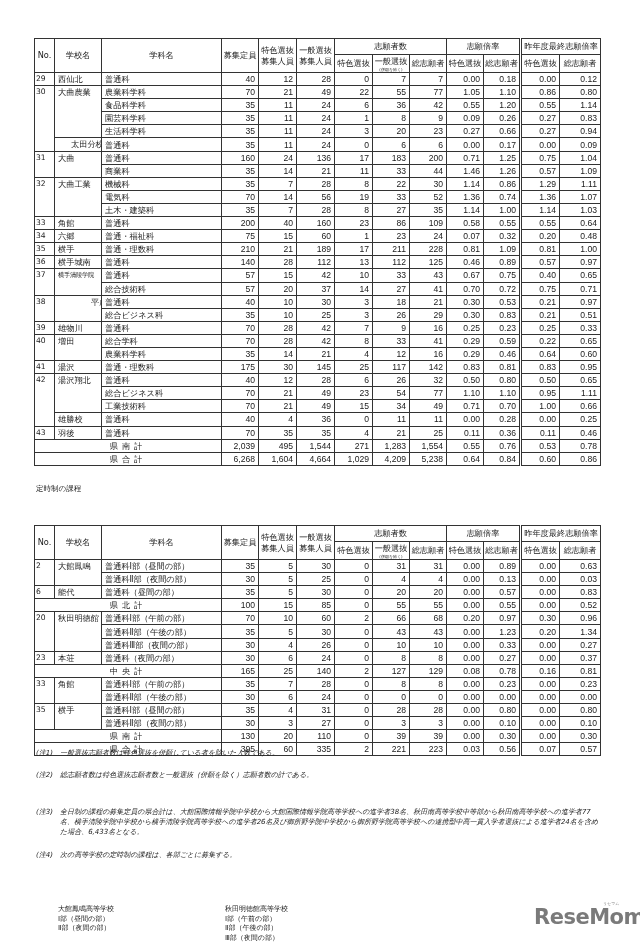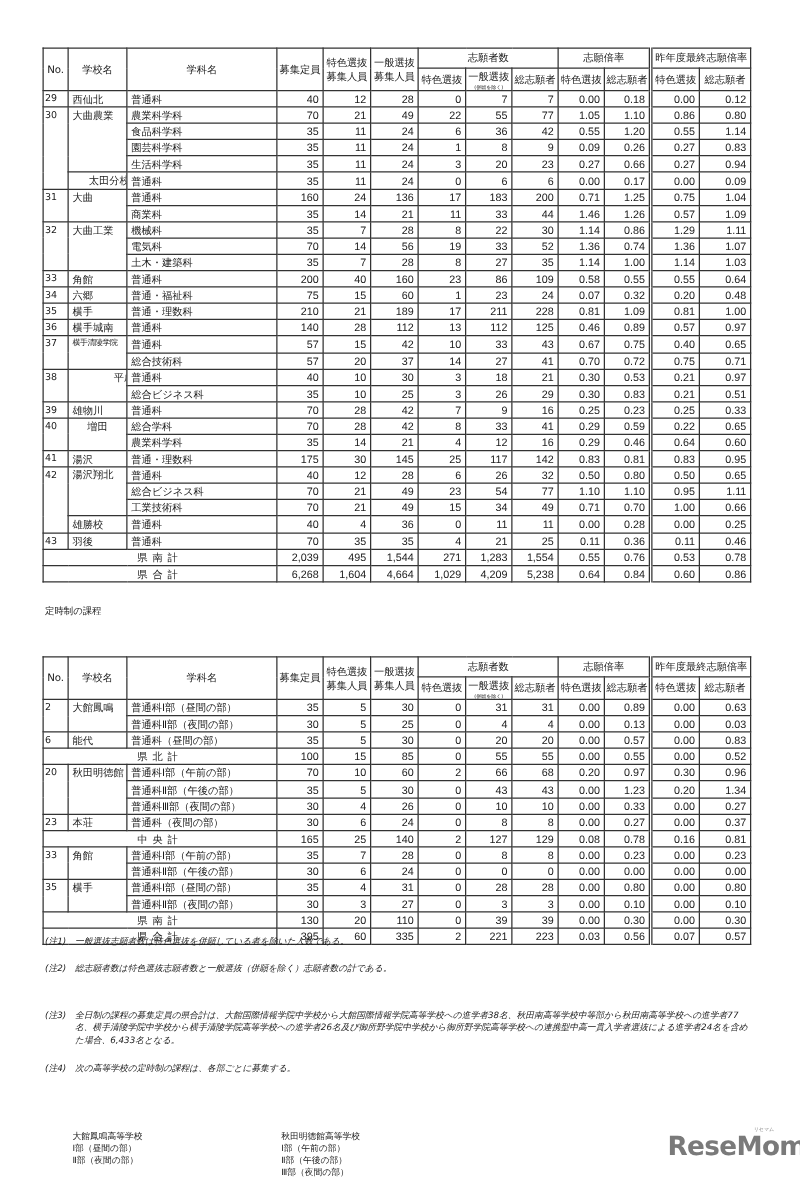--- a/index.html
+++ b/index.html
@@ -348,21 +348,21 @@
         <td class="n">7</td>
         <td class="n">9</td>
         <td class="n">16</td>
         <td class="n">0.25</td>
         <td class="n dbl">0.23</td>
         <td class="n">0.25</td>
         <td class="n">0.33</td>
       </tr>
       <tr>
         <td rowspan="2" class="no" style="vertical-align: top;">40</td>
-        <td rowspan="2" class="l" style="vertical-align: top; text-align: center;">増田</td>
+        <td rowspan="2" class="l" style="vertical-align: top;">増田</td>
         <td class="l">総合学科</td>
         <td class="n">70</td>
         <td class="n">28</td>
         <td class="n">42</td>
         <td class="n">8</td>
         <td class="n">33</td>
         <td class="n">41</td>
         <td class="n">0.29</td>
         <td class="n dbl">0.59</td>
         <td class="n">0.22</td>
@@ -391,21 +391,21 @@
         <td class="n">25</td>
         <td class="n">117</td>
         <td class="n">142</td>
         <td class="n">0.83</td>
         <td class="n dbl">0.81</td>
         <td class="n">0.83</td>
         <td class="n">0.95</td>
       </tr>
       <tr>
         <td rowspan="4" class="no" style="vertical-align: top;">42</td>
-        <td rowspan="3" class="l" style="vertical-align: top; font-family: Liberation Serif, serif;">湯沢翔北</td>
+        <td rowspan="3" class="l" style="vertical-align: top;">湯沢翔北</td>
         <td class="l">普通科</td>
         <td class="n">40</td>
         <td class="n">12</td>
         <td class="n">28</td>
         <td class="n">6</td>
         <td class="n">26</td>
         <td class="n">32</td>
         <td class="n">0.50</td>
         <td class="n dbl">0.80</td>
         <td class="n">0.50</td>

